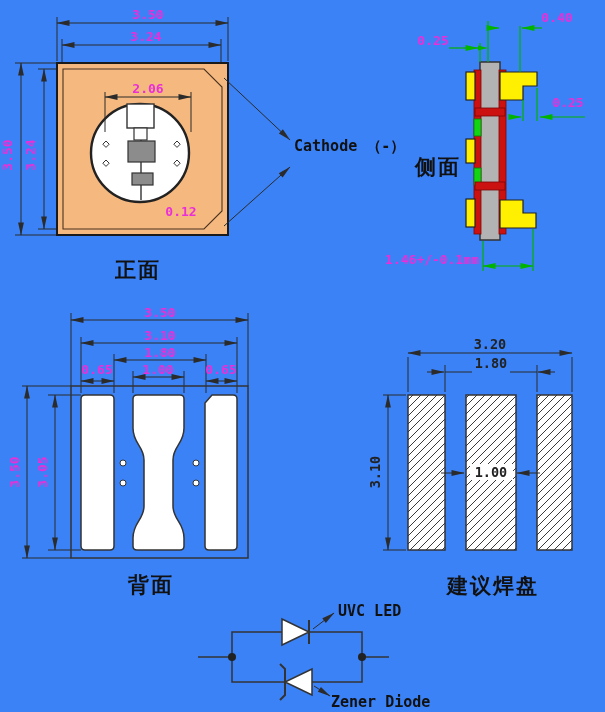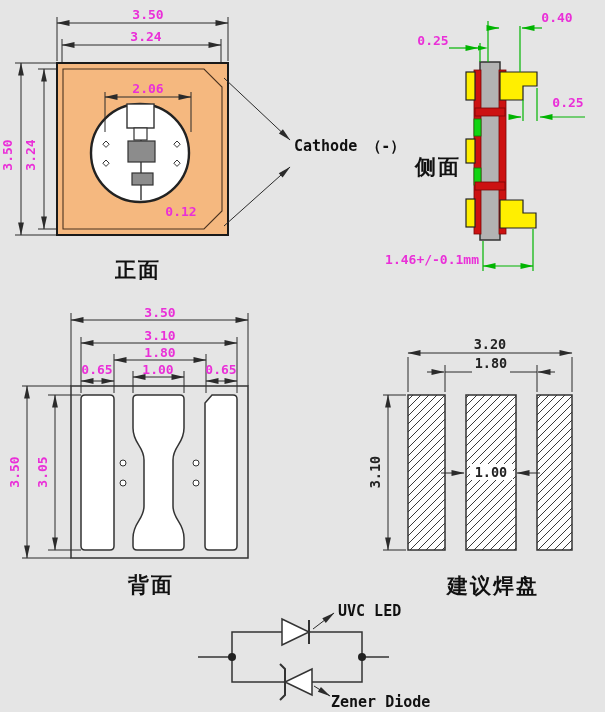--- a/index.html
+++ b/index.html
@@ -1,16 +1,16 @@
 <!DOCTYPE html>
 <html style="--substrate: #f5b87f; --dim-text: #ea2fd8; --dim-green: #00b400; --pad-yellow: #ffef00; --solder-red: #cc1111; --die-gray: #8c8c8c; --body-gray: #b3b3b3; --green-block: #12d412;"><head>
 <meta charset="utf-8">
 <style>
   html,body{margin:0;padding:0;background:#ffffff;}
-  .canvas{position:relative;width:605px;height:712px;background:#e5e5e5;overflow:hidden;
+  .canvas{position:relative;width:605px;height:712px;background:#3b82f6;overflow:hidden;
           font-family:"DejaVu Sans",sans-serif;}
   svg{position:absolute;left:0;top:0;}
   
   .dl{stroke:#2b2b2b;stroke-width:1;fill:none;}
   .thin{stroke:#4a3320;stroke-width:1.1;fill:none;}
   .shape{stroke:#333;stroke-width:1.5;fill:#ffffff;}
   .gl{stroke:var(--dim-green);stroke-width:1.2;fill:none;}
   .fD{fill:#2b2b2b;}
   .fG{fill:var(--dim-green);}
   .pkg{fill:var(--substrate);stroke:#1a1a1a;stroke-width:2;}

